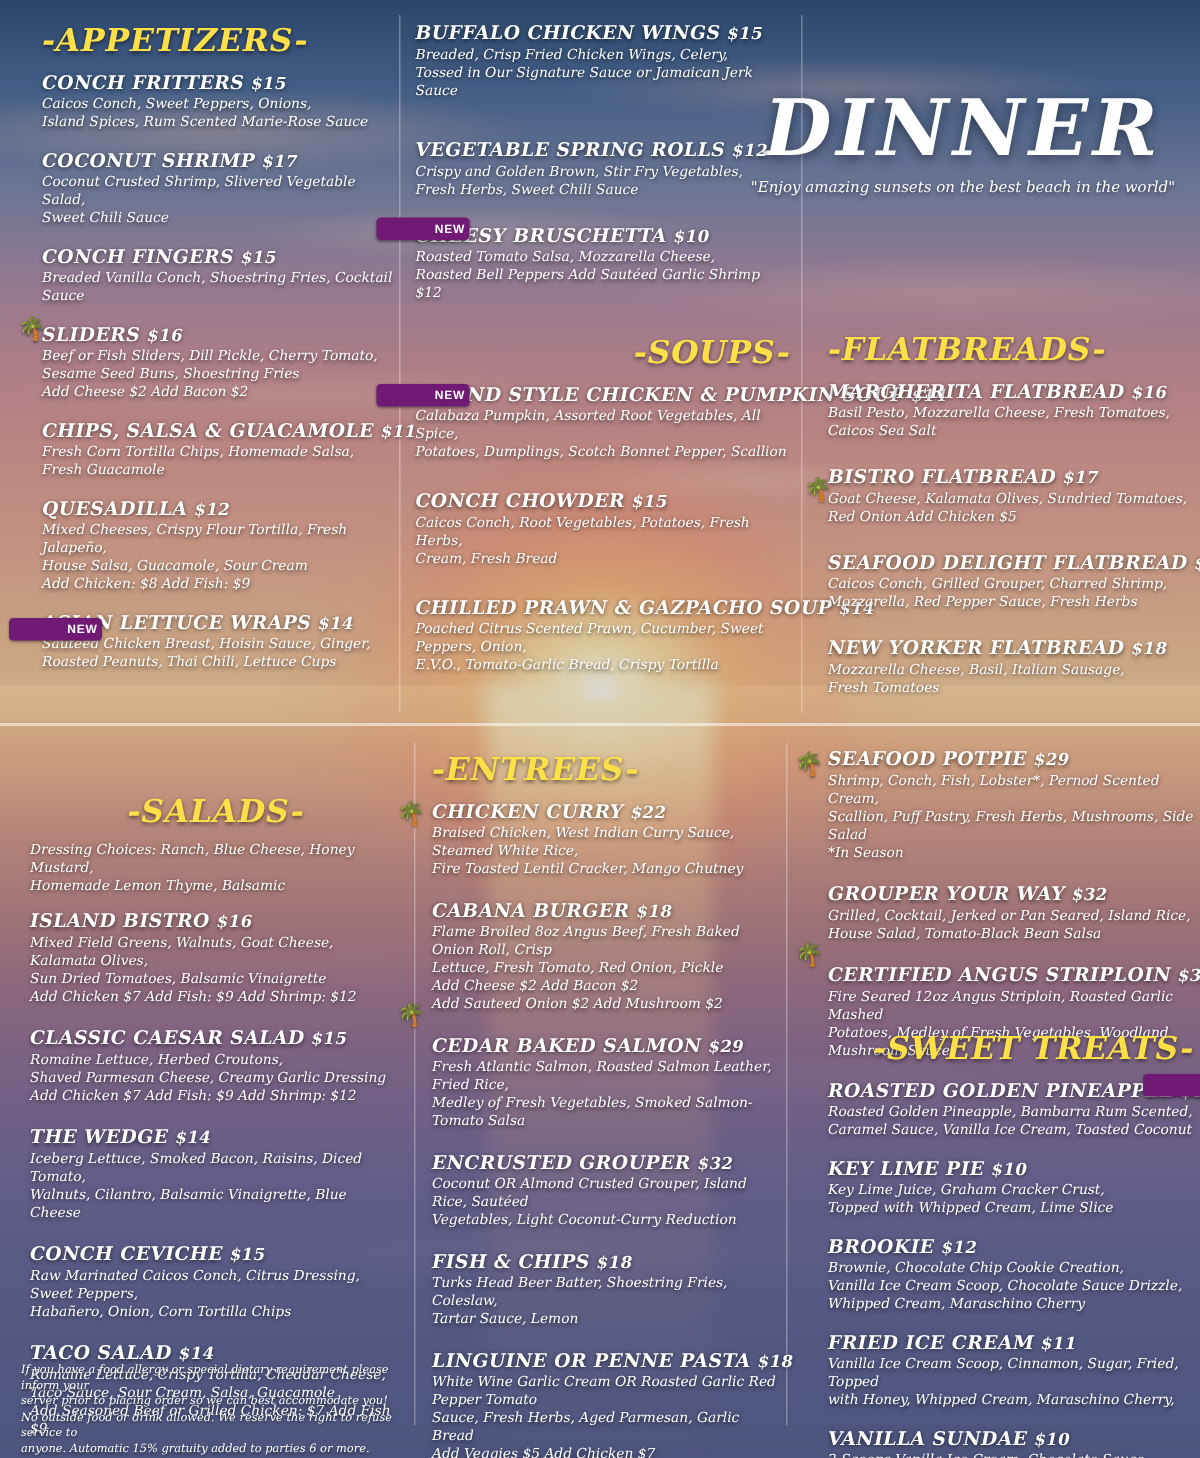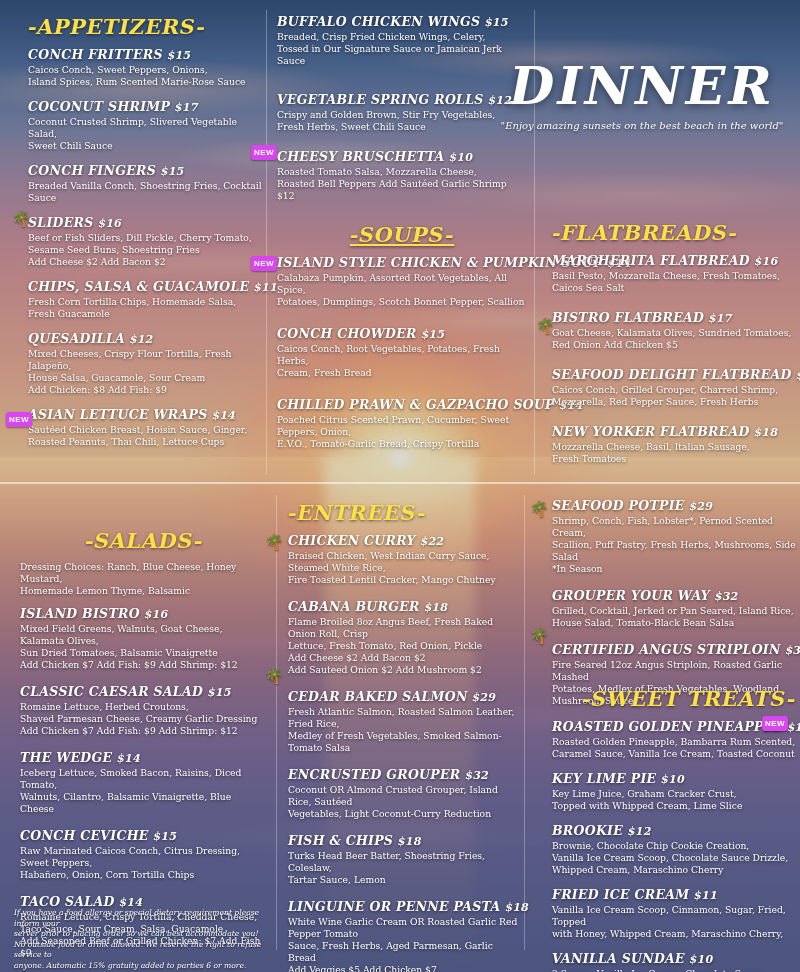--- a/index.html
+++ b/index.html
@@ -108,20 +108,21 @@
     font-style:italic;font-weight:bold;
     color:#ffffff;
     font-size:12.5px;
     letter-spacing:0.3px;
     text-shadow:0 1px 3px rgba(0,0,0,0.6);
     white-space:nowrap;
   }
   .item-title .price{font-size:11px;}
   .item-desc{
     font-family:"DejaVu Serif", serif;
+    font-style:italic;
     color:#ffffff;
     font-size:9.2px;
     line-height:12px;
     text-shadow:0 1px 3px rgba(0,0,0,0.65);
     margin-top:2px;
     white-space:pre-line;
   }
   .col{position:absolute;}
 
   
@@ -141,27 +142,28 @@
     font-size:10px;
     color:#ffffff;
     margin-top:8px;
     text-shadow:0 1px 3px rgba(0,0,0,0.6);
   }
 
   
   .new-badge{
     position:absolute;
     width:26px;height:15px;border-radius:3px;
-    background:#d946ef;
+    background:#701a75;
     color:#fff;
     font-family:"Liberation Sans", sans-serif;
     font-size:8px;font-weight:bold;
     display:flex;align-items:center;justify-content:center;
     letter-spacing:0.5px;
     box-shadow:0 1px 2px rgba(0,0,0,0.4);
+    padding-left:36px;
   }
   .palm{
     position:absolute;
     width:18px;height:18px;
     color:#0e9fd8;
     font-size:15px;
     line-height:18px;
     text-align:center;
     text-shadow:0 1px 2px rgba(0,0,0,0.5);
   }
@@ -257,21 +259,21 @@
     </div>
     <div class="item" style="margin-top:16px;">
       <div class="item-title"><span>CHEESY BRUSCHETTA</span> <span class="price">$10</span></div>
       <div class="item-desc">Roasted Tomato Salsa, Mozzarella Cheese,
 Roasted Bell Peppers   Add Sautéed Garlic Shrimp $12</div>
     </div>
   </div>
   <div class="new-badge" style="left:251px;top:145px;">NEW</div>
 
   <div class="col" style="left:277px;top:222px;width:250px;">
-    <div class="sec-title" style="text-align:center;text-decoration:underline;">-SOUPS-</div>
+    <div class="sec-title" style="text-align:right;">-SOUPS-</div>
     <div class="item">
       <div class="item-title"><span>ISLAND STYLE CHICKEN &amp; PUMPKIN SOUP</span> <span class="price">$14</span></div>
       <div class="item-desc">Calabaza Pumpkin, Assorted Root Vegetables, All Spice,
 Potatoes, Dumplings, Scotch Bonnet Pepper, Scallion</div>
     </div>
     <div class="item" style="margin-top:18px;">
       <div class="item-title"><span>CONCH CHOWDER</span> <span class="price">$15</span></div>
       <div class="item-desc">Caicos Conch, Root Vegetables, Potatoes, Fresh Herbs,
 Cream, Fresh Bread</div>
     </div>

